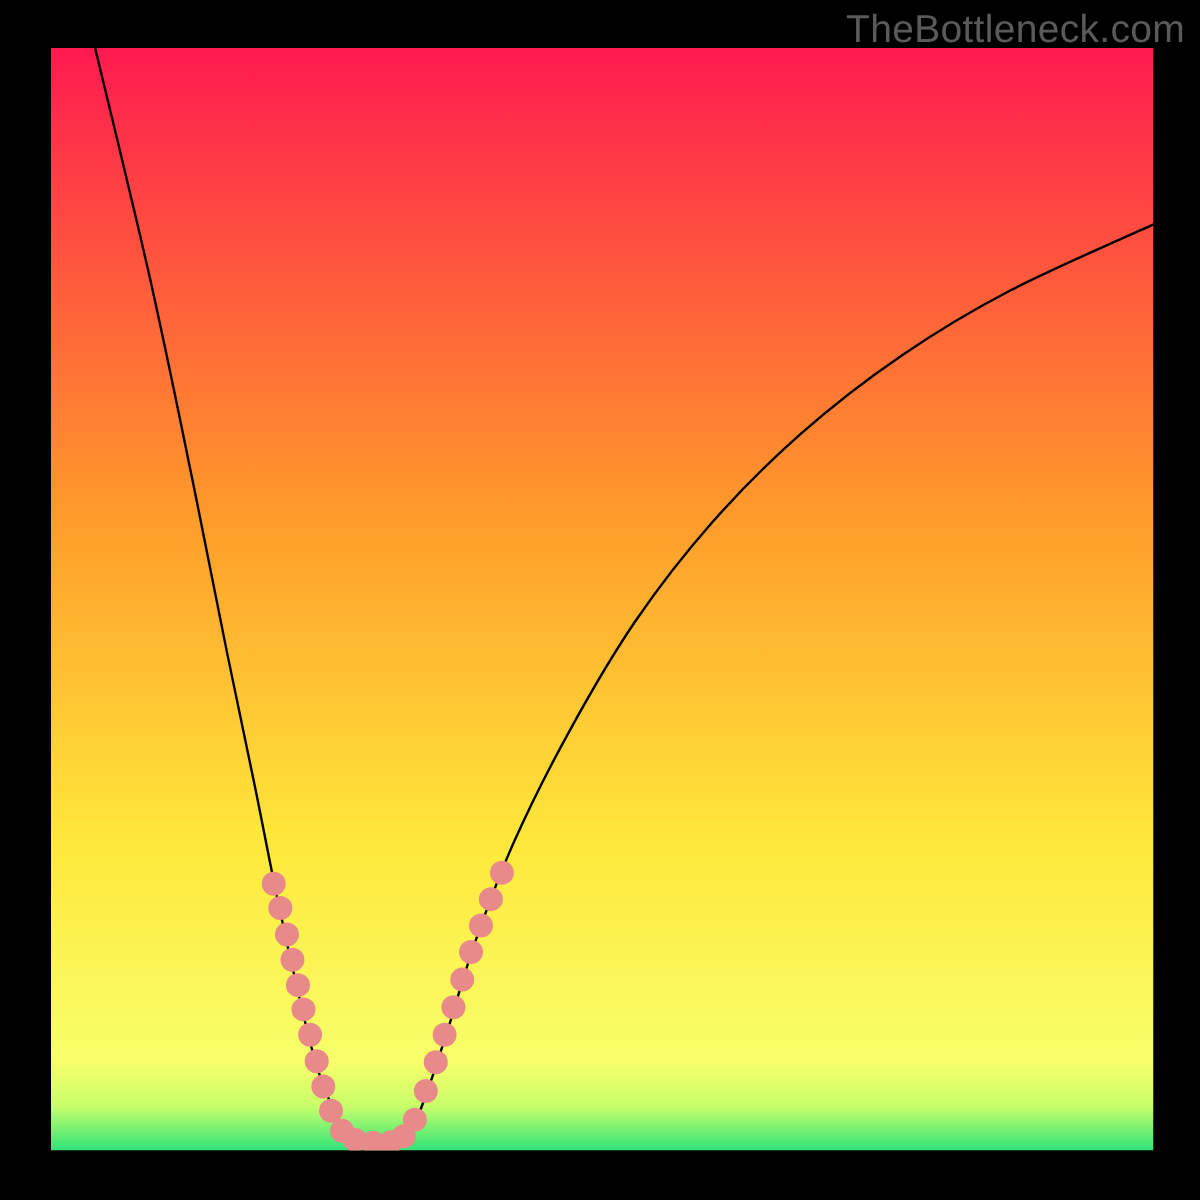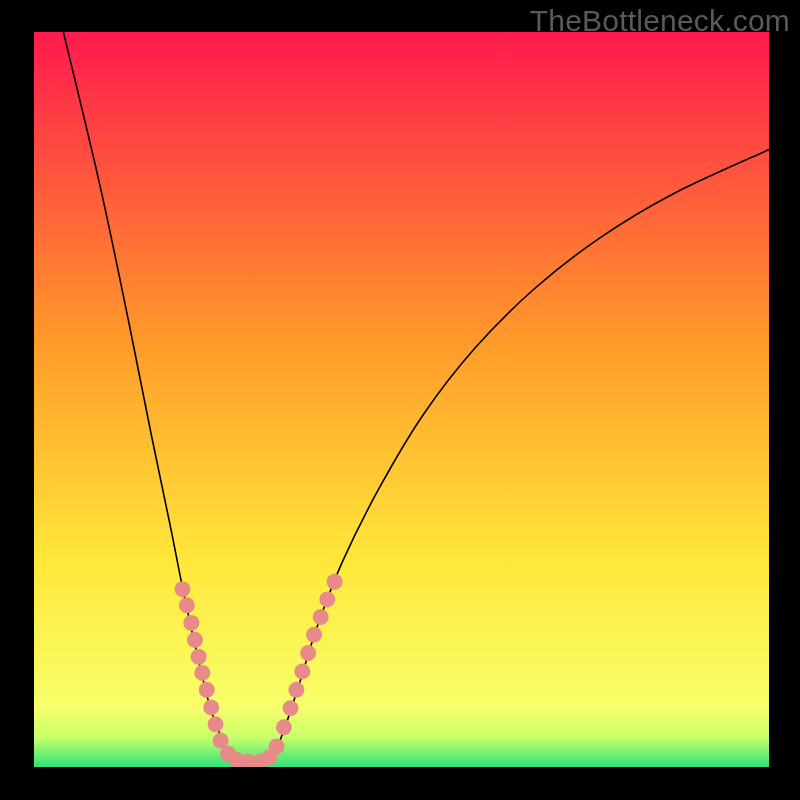--- a/index.html
+++ b/index.html
@@ -14,21 +14,21 @@
     width: 800px;
     height: 800px;
     background: #000;
     position: relative;
   }
   .watermark {
     position: absolute;
     top: 4px;
     right: 10px;
     font-family: Arial, Helvetica, sans-serif;
-    font-size: 30px;
+    font-size: 26px;
     color: #5a5a5a;
     letter-spacing: 0.2px;
   }
   .plot {
     position: absolute;
     left: 34px;
     top: 32px;
     width: 735px;
     height: 735px;
   }

